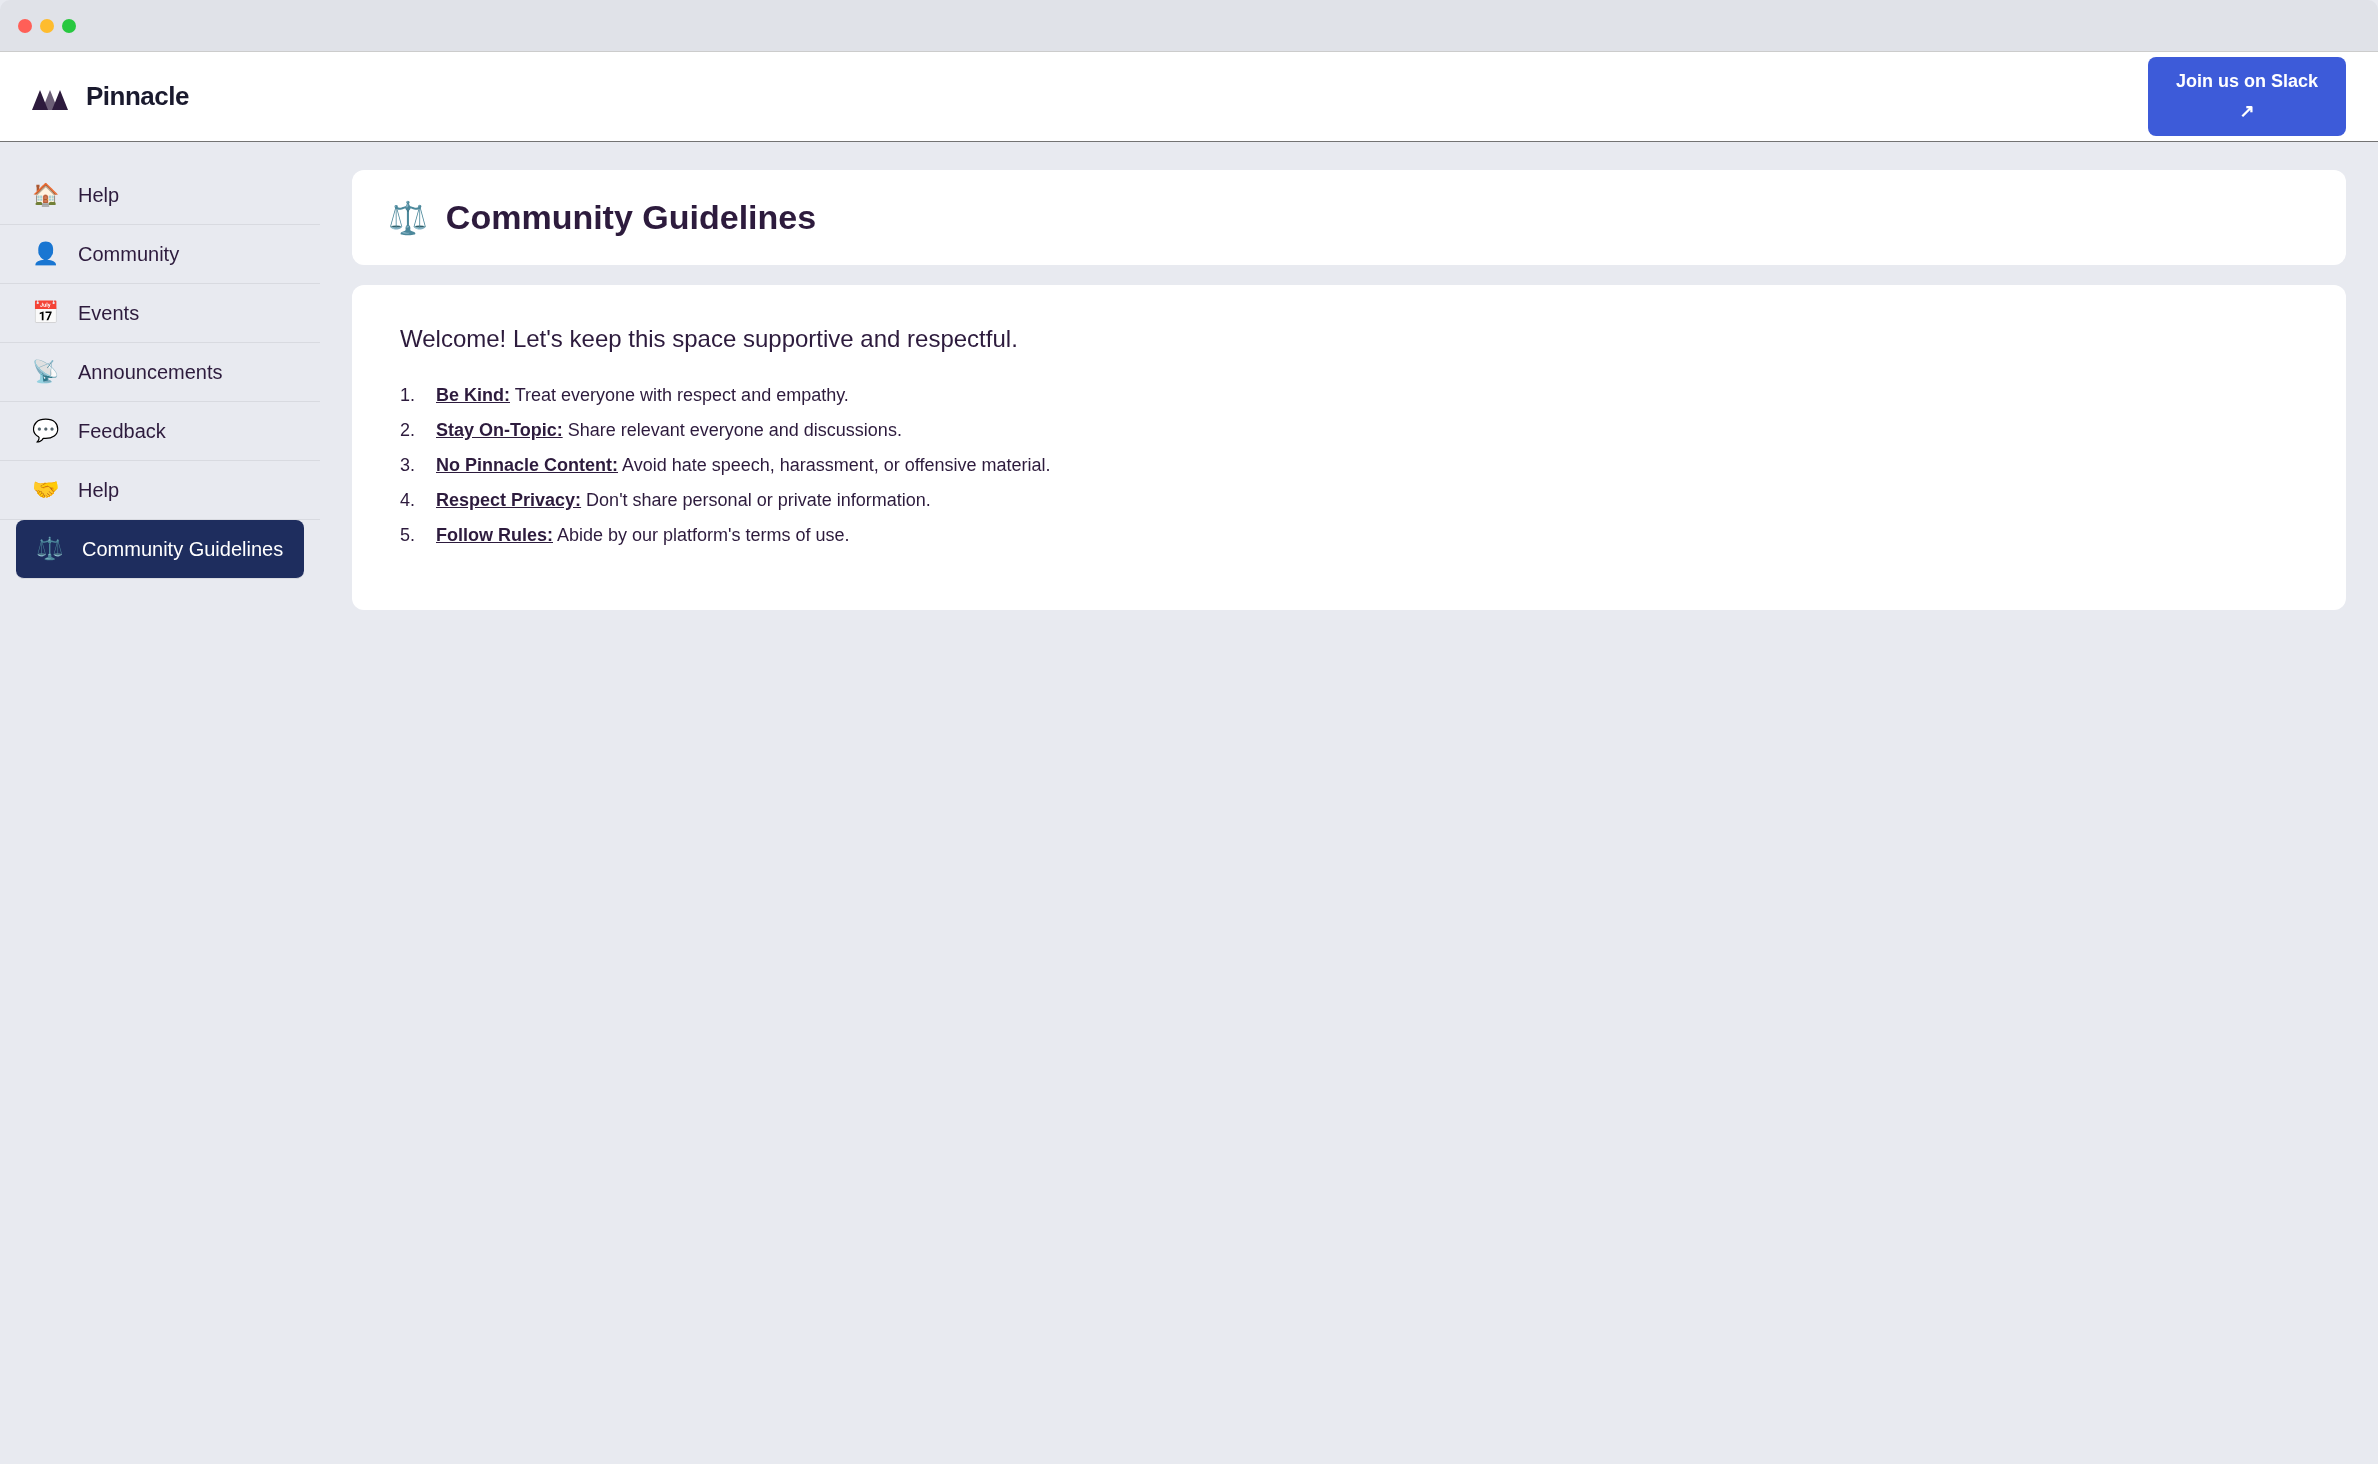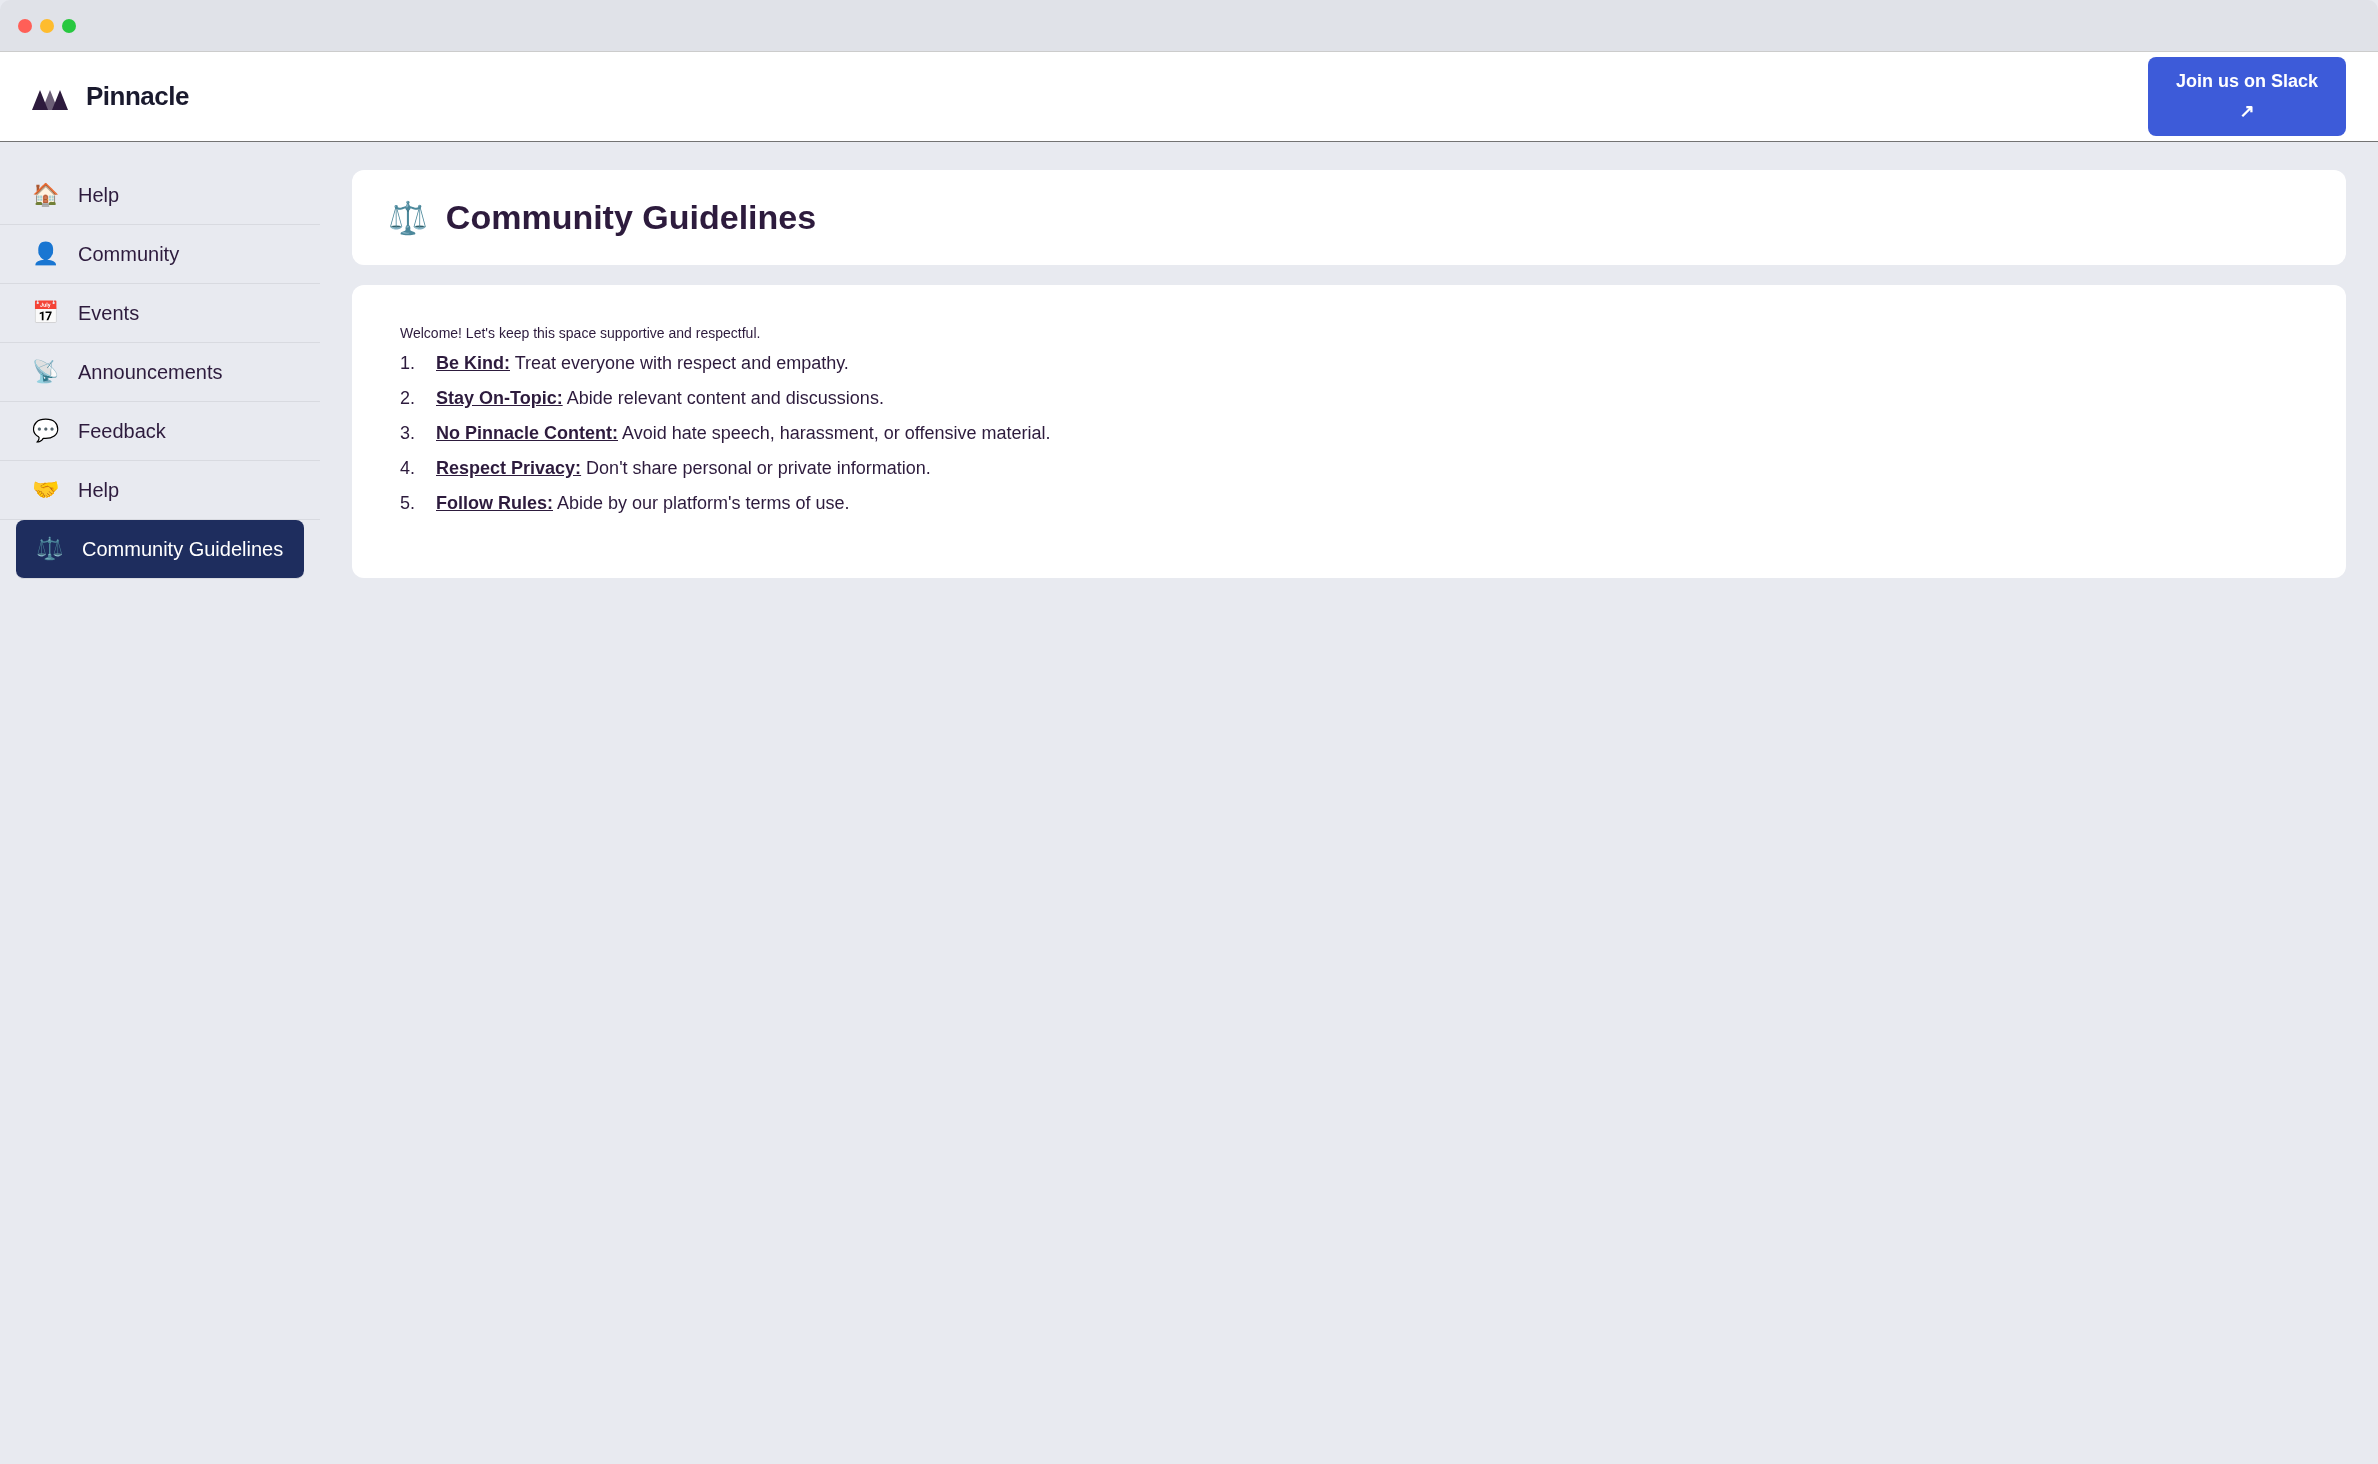--- a/index.html
+++ b/index.html
@@ -153,23 +153,23 @@
     }
 
     
     .content-card {
       background: #fff;
       border-radius: 12px;
       padding: 40px 48px;
     }
 
     .content-card .intro-text {
-      font-size: 14px;
-      color: #2d1b3d;
-      margin-bottom: 12px;
+      font-size: 24px;
+      color: #2d1b3d;
+      margin-bottom: 32px;
     }
 
     .guidelines-list {
       list-style: none;
       padding: 0;
       margin-bottom: 24px;
     }
 
     .guidelines-list li {
       font-size: 18px;
@@ -297,21 +297,21 @@
           <span class="num">1.</span>
           <span>
             <strong>Be Kind:</strong>
             <span> Treat everyone with respect and empathy.</span>
           </span>
         </li>
         <li>
           <span class="num">2.</span>
           <span>
             <strong>Stay On-Topic:</strong>
-            <span> Abide relevant content and discussions.</span>
+            <span> Share relevant everyone and discussions.</span>
           </span>
         </li>
         <li>
           <span class="num">3.</span>
           <span>
             <strong>No Pinnacle Content:</strong>
             <span> Avoid hate speech, harassment, or offensive material.</span>
           </span>
         </li>
         <li>

